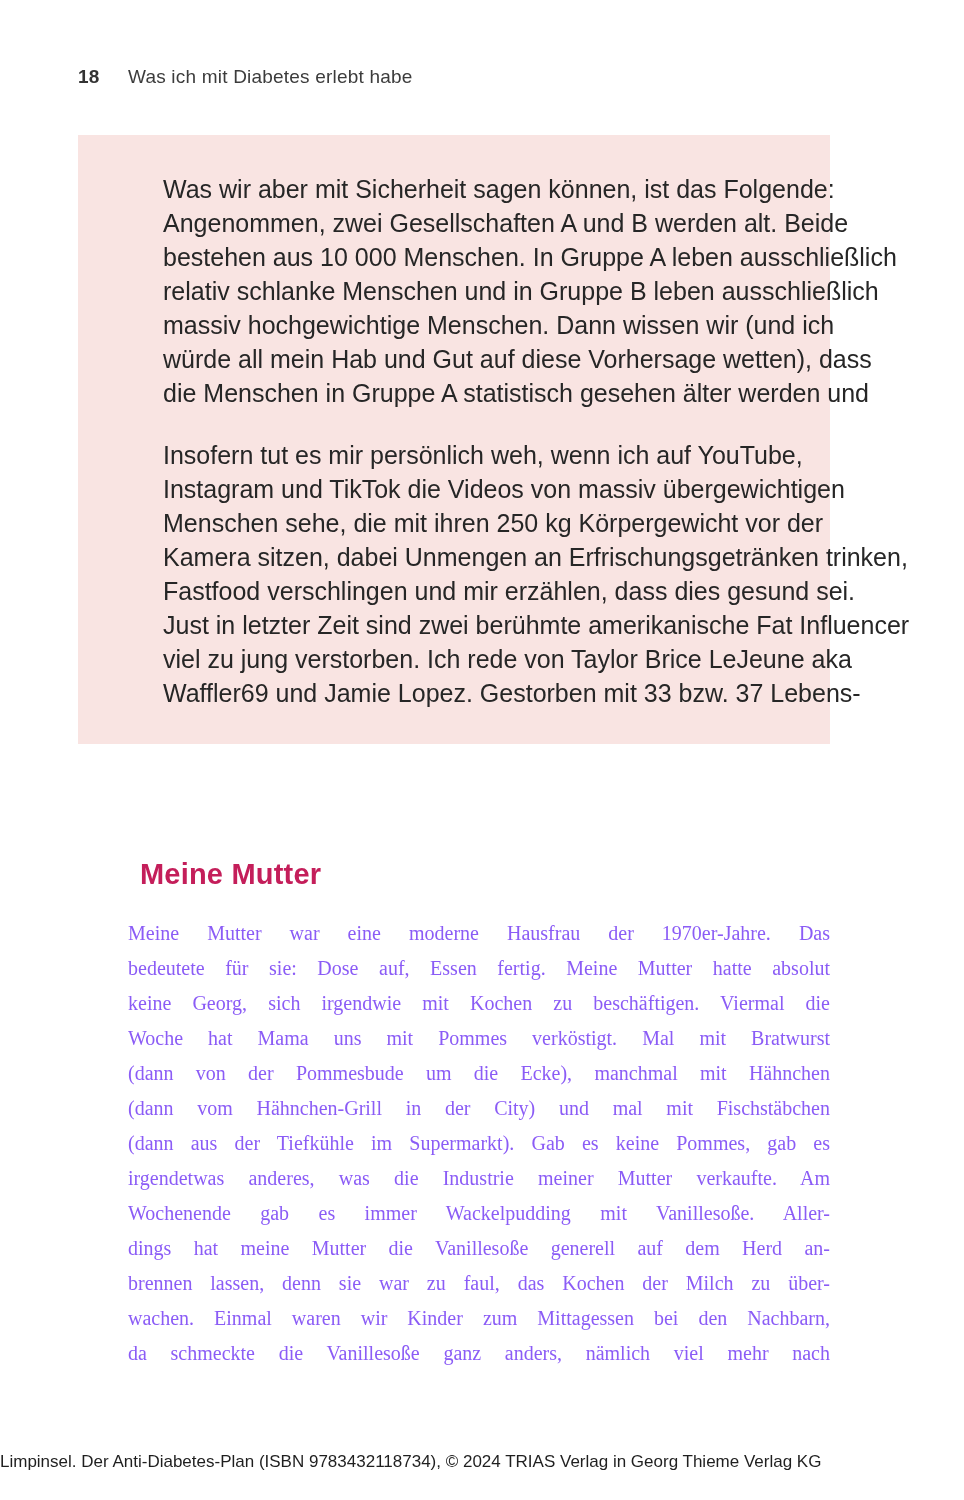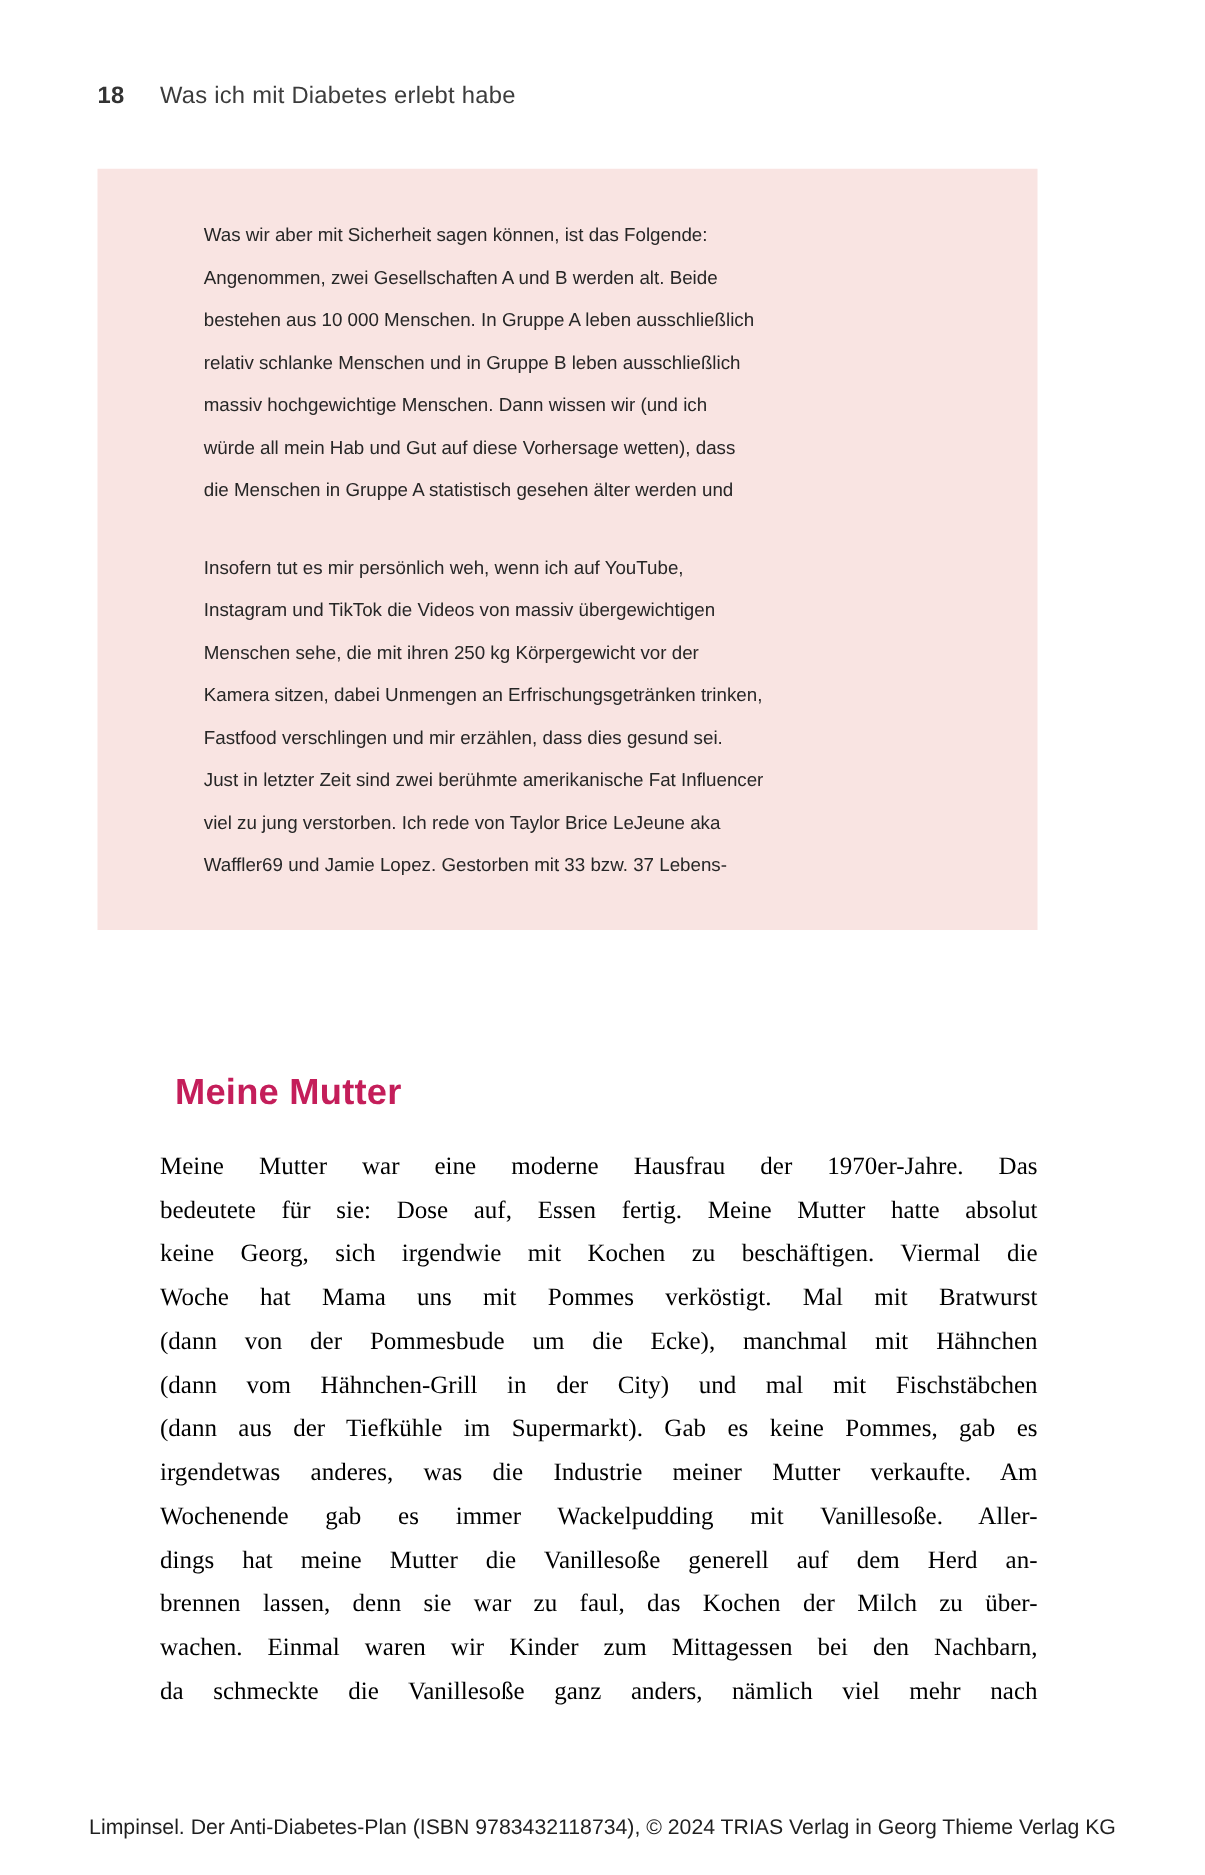--- a/index.html
+++ b/index.html
@@ -33,21 +33,21 @@
   
   .infobox {
     position: absolute;
     left: 78px;
     top: 135px;
     width: 752px;
     box-sizing: border-box;
     padding: 37px 30px 34px 85px;
     background: #f9e4e2;
     color: #262626;
-    font-size: 15px;
+    font-size: 25px;
   }
   .infobox .line {
     line-height: 34px;
     white-space: nowrap;
   }
   .infobox-paragraph + .infobox-paragraph {
     margin-top: 28px;
   }
   
   .section-heading {
@@ -62,34 +62,34 @@
     letter-spacing: 0.2px;
   }
   
   .body-text {
     position: absolute;
     left: 128px;
     top: 916px;
     width: 702px;
     font-family: "Liberation Serif", serif;
     font-size: 20px;
-    color: #000000;
+    color: #8b5cf6;
   }
   .body-text .line {
     line-height: 35px;
     text-align: justify;
     text-align-last: justify;
   }
   
   .copyright {
     position: absolute;
     left: 0;
     top: 1452px;
     width: 964px;
-    text-align: center;
+    text-align: left;
     font-family: "Liberation Sans", sans-serif;
     font-size: 17px;
     color: #1f1f1f;
   }
 </style>
 </head>
 <body>
 
 <div class="page">
 

